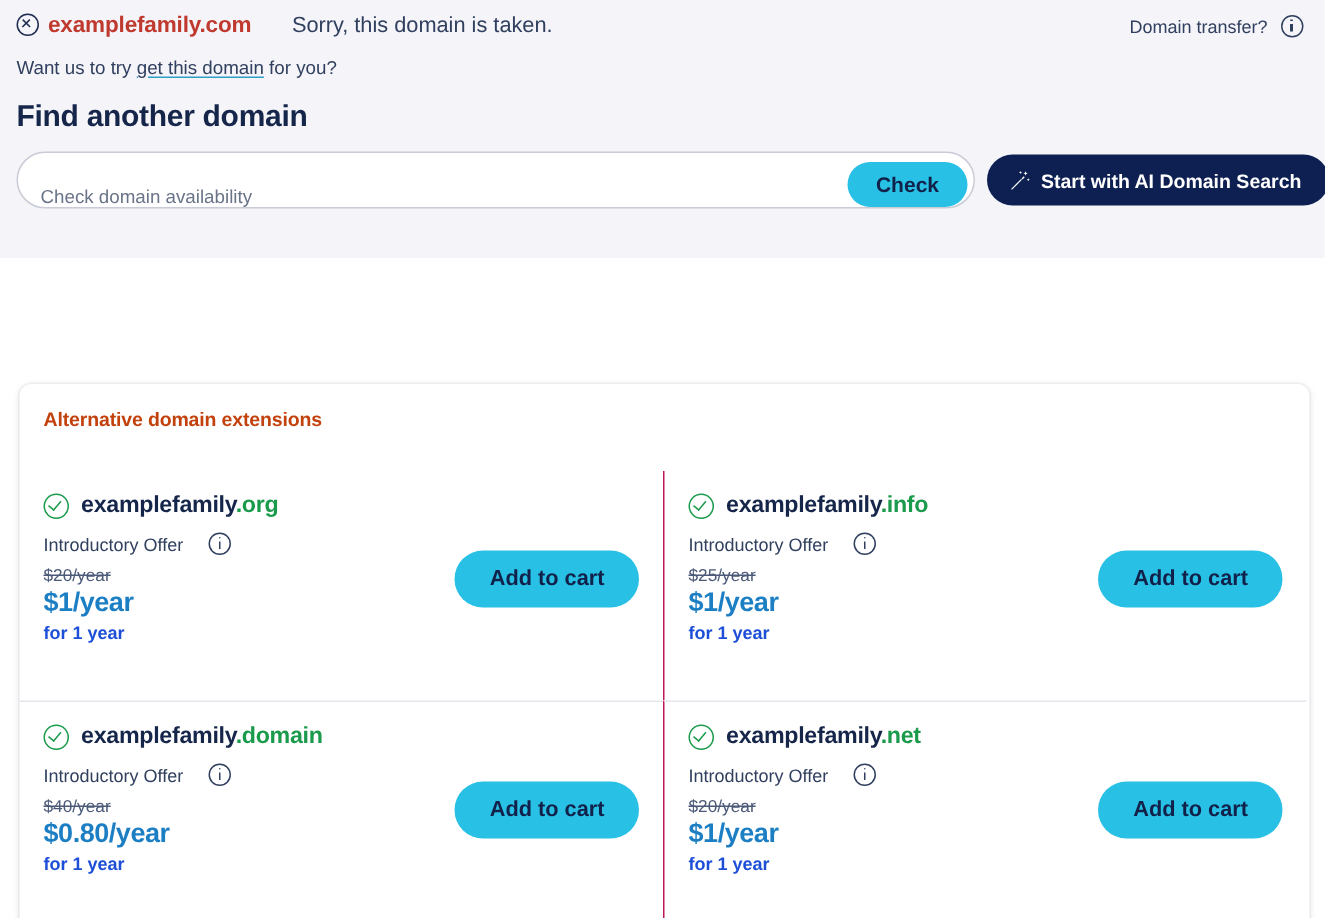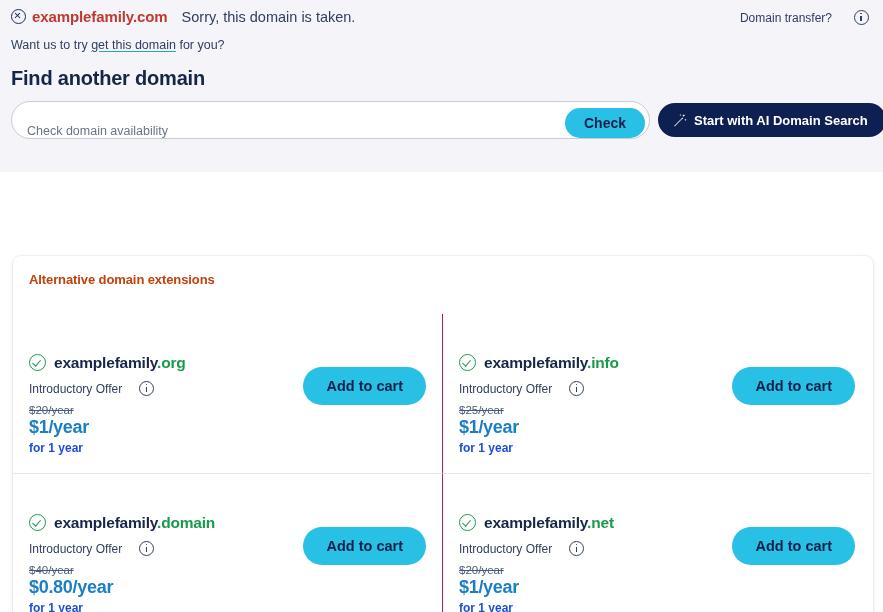--- a/index.html
+++ b/index.html
@@ -54,21 +54,21 @@
 
   .taken-domain {
     color: #c0392f;
     font-weight: bold;
     font-size: 15px;
     letter-spacing: -0.1px;
   }
   .taken-msg {
     color: #31405f;
     font-size: 14.5px;
-    margin-left: 8px;
+    margin-left: 21px;
   }
 
   .try-row {
     position: absolute;
     left: 11px;
     top: 38px;
     font-size: 12.5px;
     color: #31405f;
   }
   .try-row a {
@@ -77,21 +77,21 @@
     text-decoration-color: #2d9ec4;
     text-underline-offset: 2px;
   }
 
   .transfer-row {
     position: absolute;
     right: 14px;
     top: 10px;
     display: flex;
     align-items: center;
-    gap: 22px;
+    gap: 9px;
     font-size: 12px;
     color: #31405f;
   }
 
   .i-circle {
     display: inline-block;
     width: 13px; height: 13px;
     border: 1.2px solid #31405f;
     border-radius: 50%;
     position: relative;
@@ -213,22 +213,22 @@
     box-sizing: border-box;
     padding: 14px 16px 18px 16px;
     position: relative;
     min-height: 153px;
   }
   .cell.col-right { border-left: 1px solid #be185d; }
   .cell.row-bottom { border-top: 1px solid #e4e6ec; }
 
   .dom-line {
     display: flex;
+    align-items: center;
     gap: 8px;
-    margin-top: 26px;
   }
   .check-circle {
     width: 15px; height: 15px;
     border: 1.4px solid #1a9a4b;
     border-radius: 50%;
     position: relative;
     flex: none;
   }
   .check-circle::after {
     content: "";

